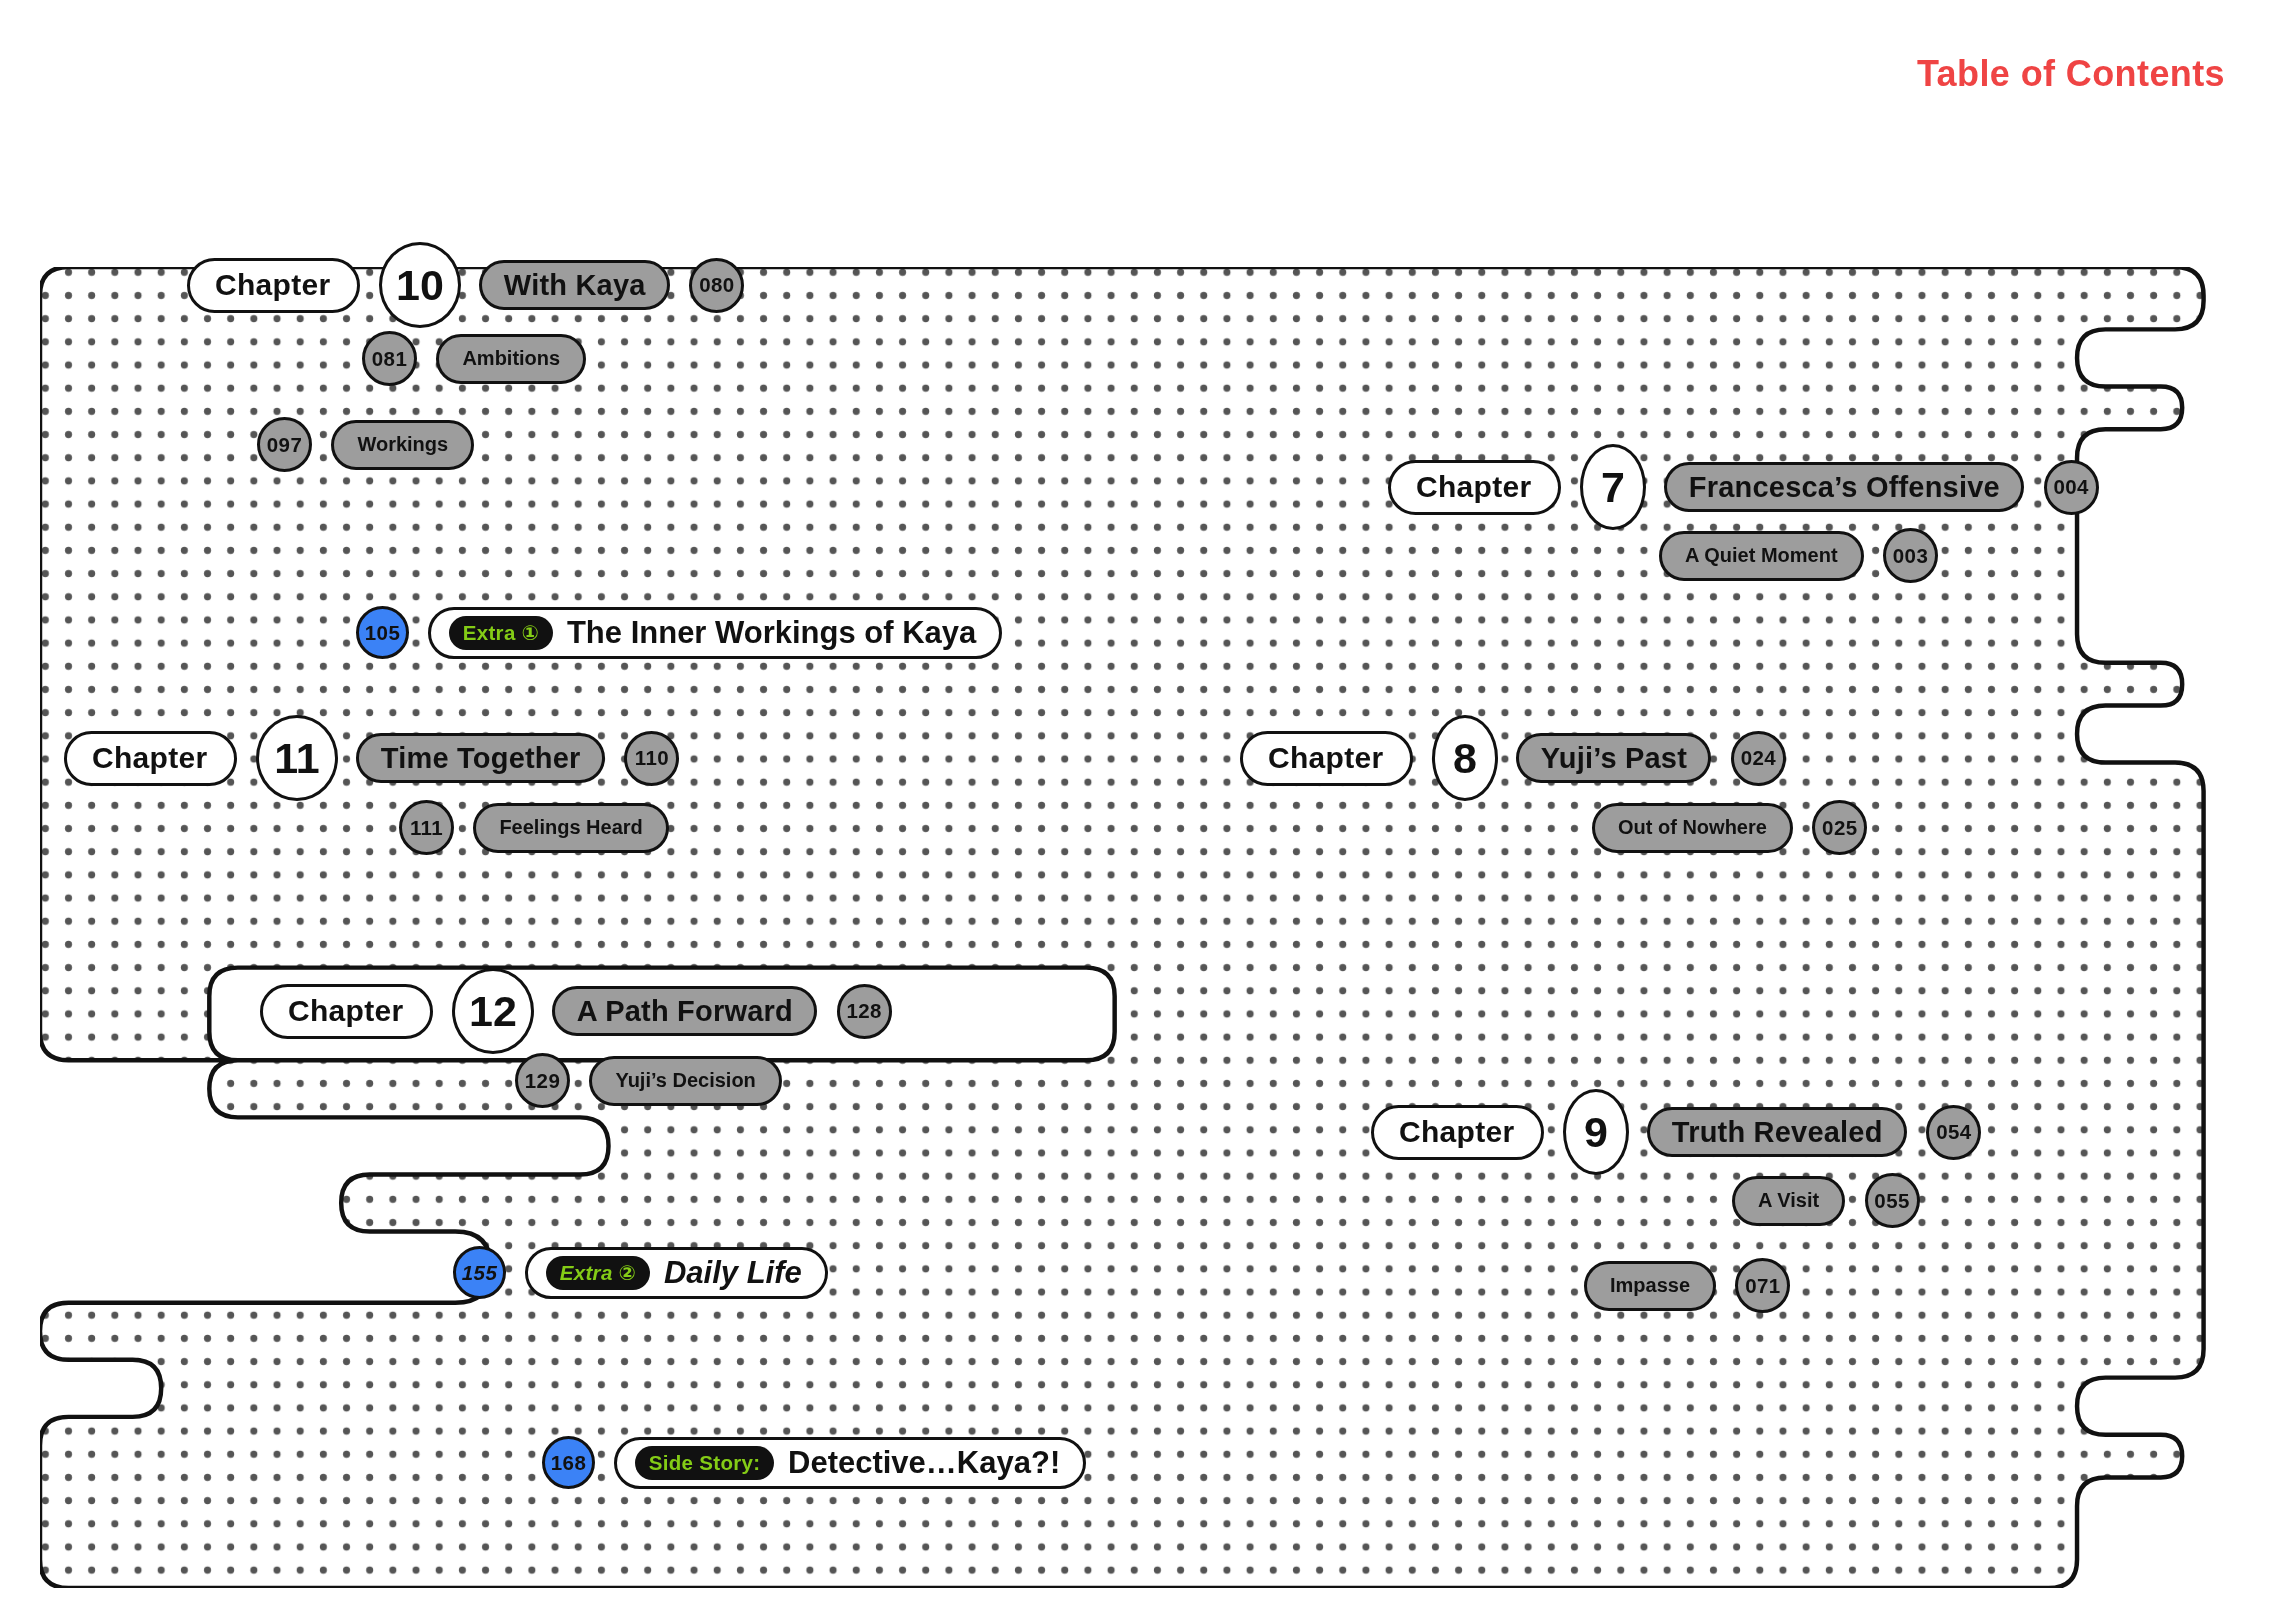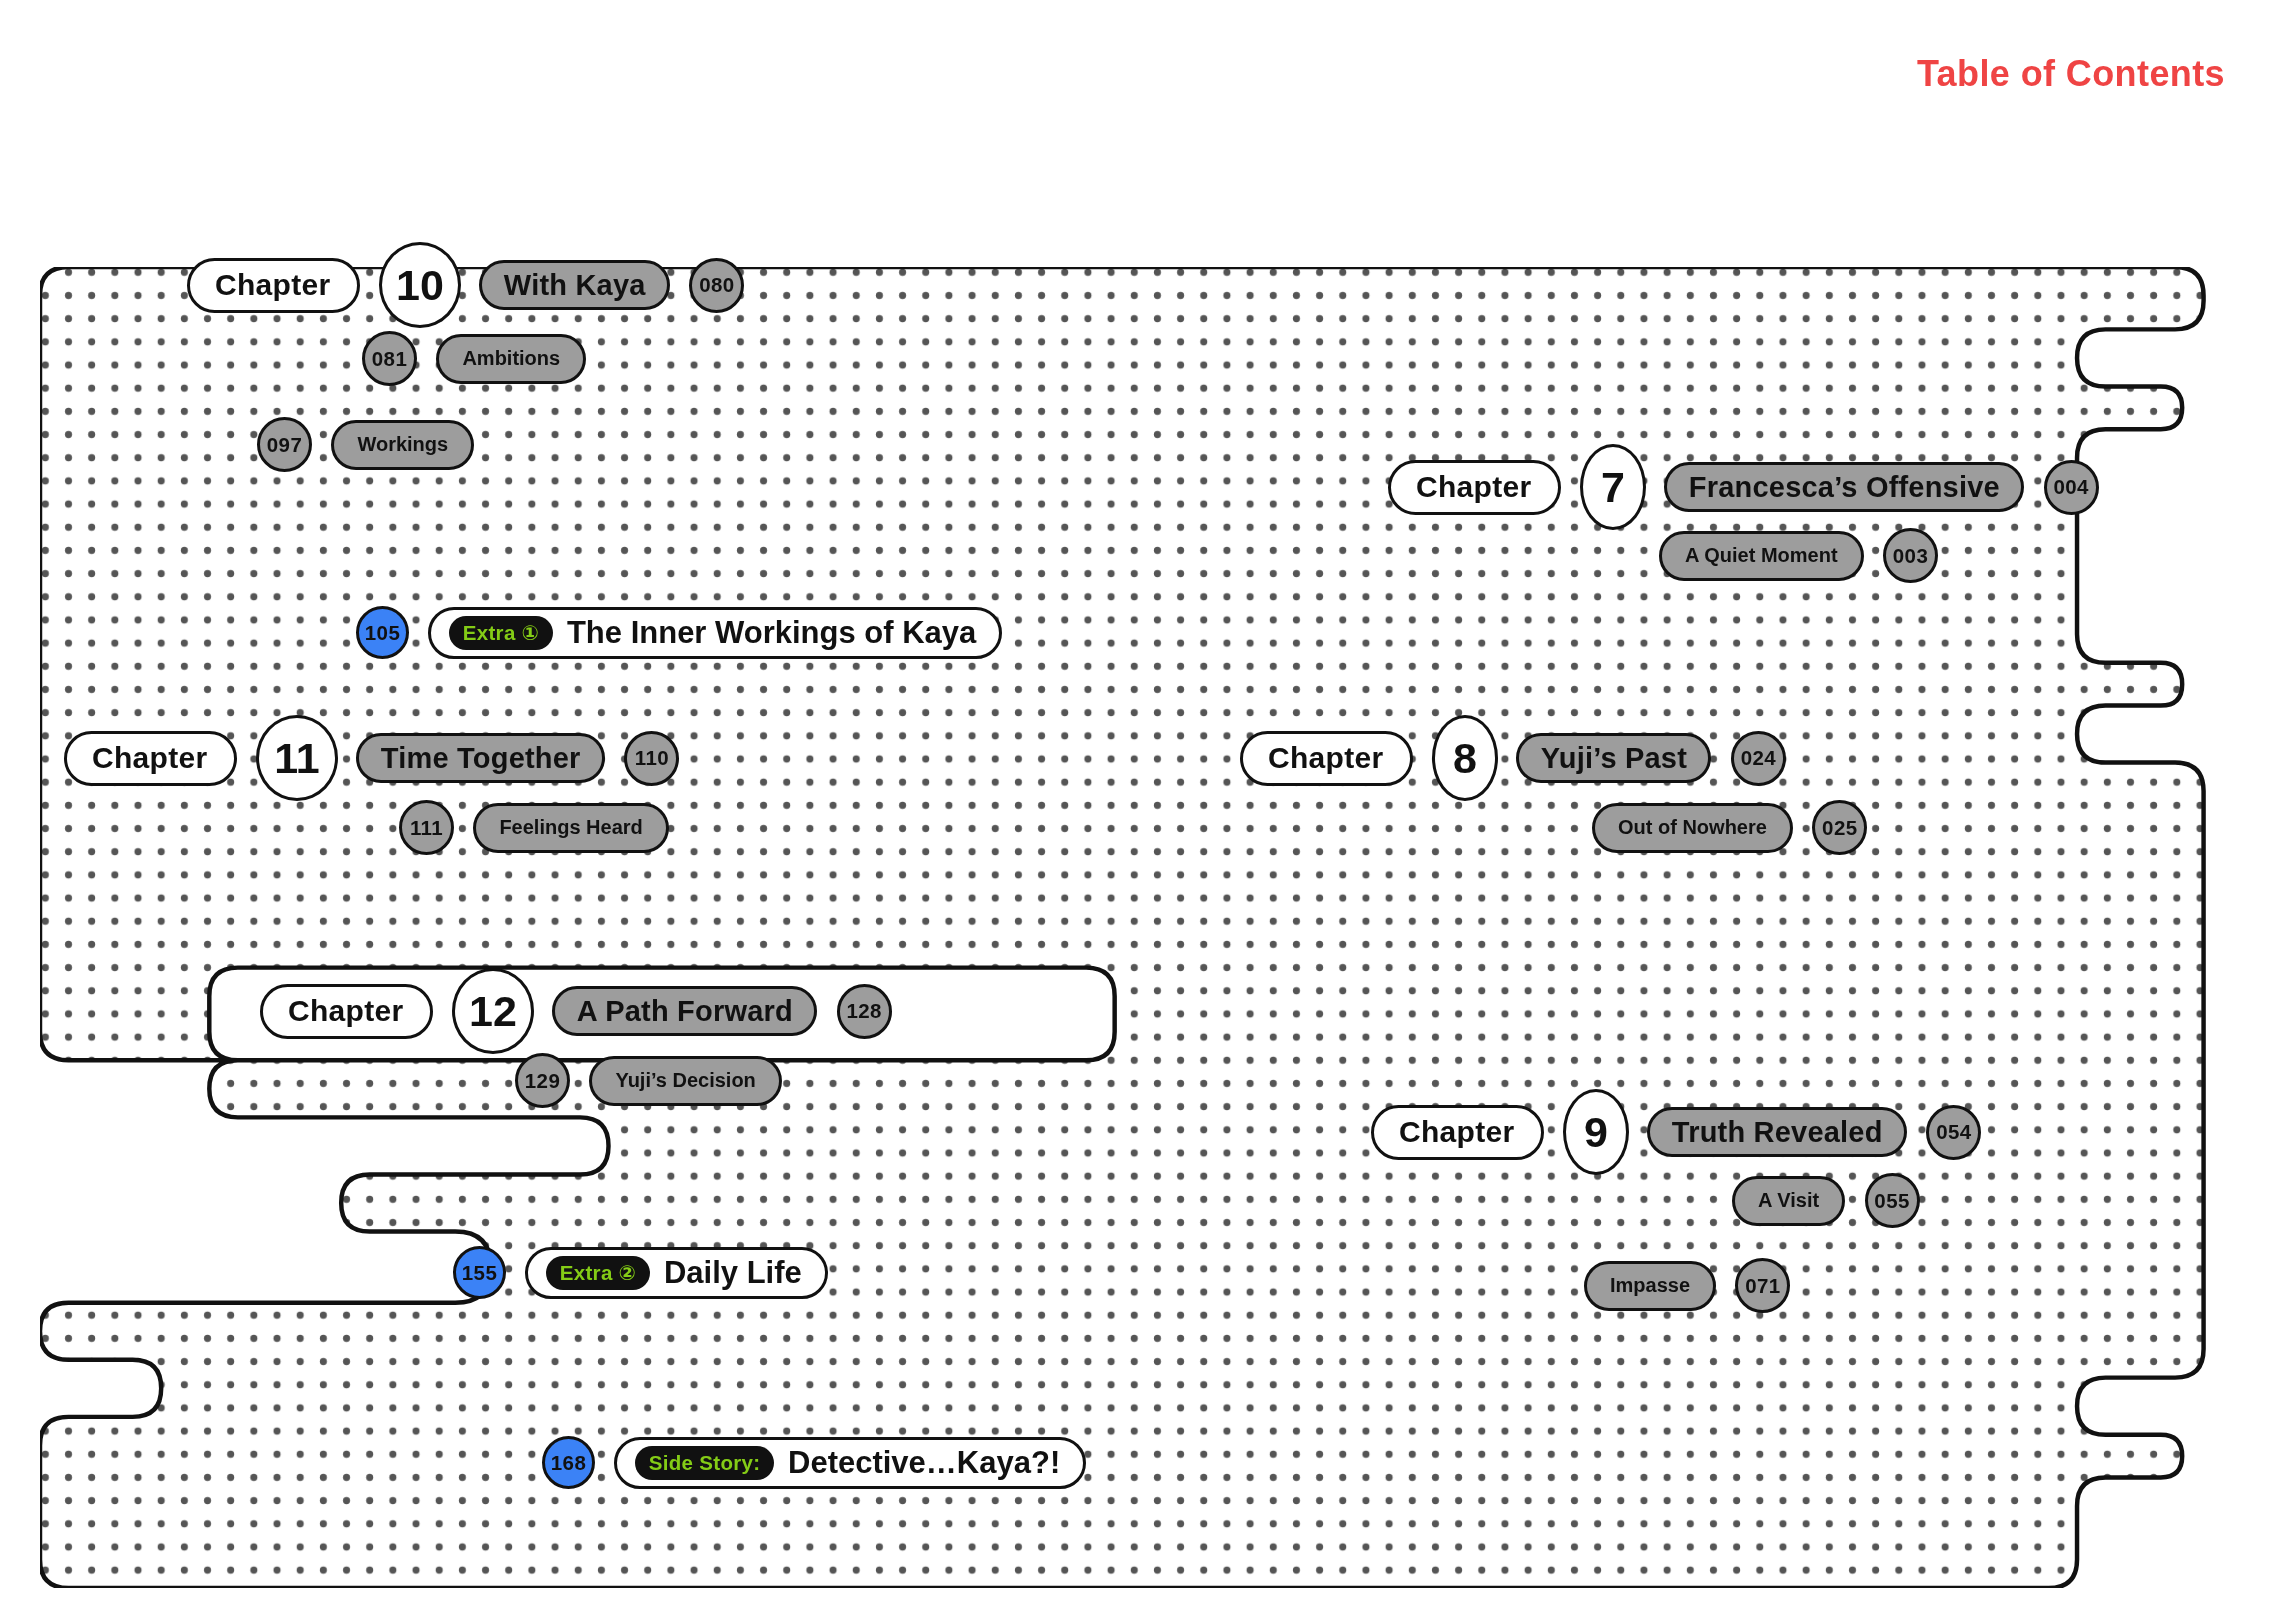--- a/index.html
+++ b/index.html
@@ -268,21 +268,21 @@
     <div class="pill chapter-num wide">12</div>
     <div class="pill title-pill">A Path Forward</div>
     <div class="pill circ page-circ right">128</div>
   </div>
 
   <div class="entry" style="left:515px;top:1053px;">
     <div class="pill circ page-circ left">129</div>
     <div class="pill sub-pill">Yuji’s Decision</div>
   </div>
 
-  <div class="entry" style="left:453px;top:1246px;">
+  <div class="entry" style="left:453px;top:1246px;font-style:italic;">
     <div class="pill circ page-circ white left">155</div>
     <div class="pill white-pill">
       <span class="badge">Extra ②</span>
       <span class="badge-text">Daily Life</span>
     </div>
   </div>
 
   <div class="entry" style="left:542px;top:1436px;">
     <div class="pill circ page-circ white left">168</div>
     <div class="pill white-pill">

